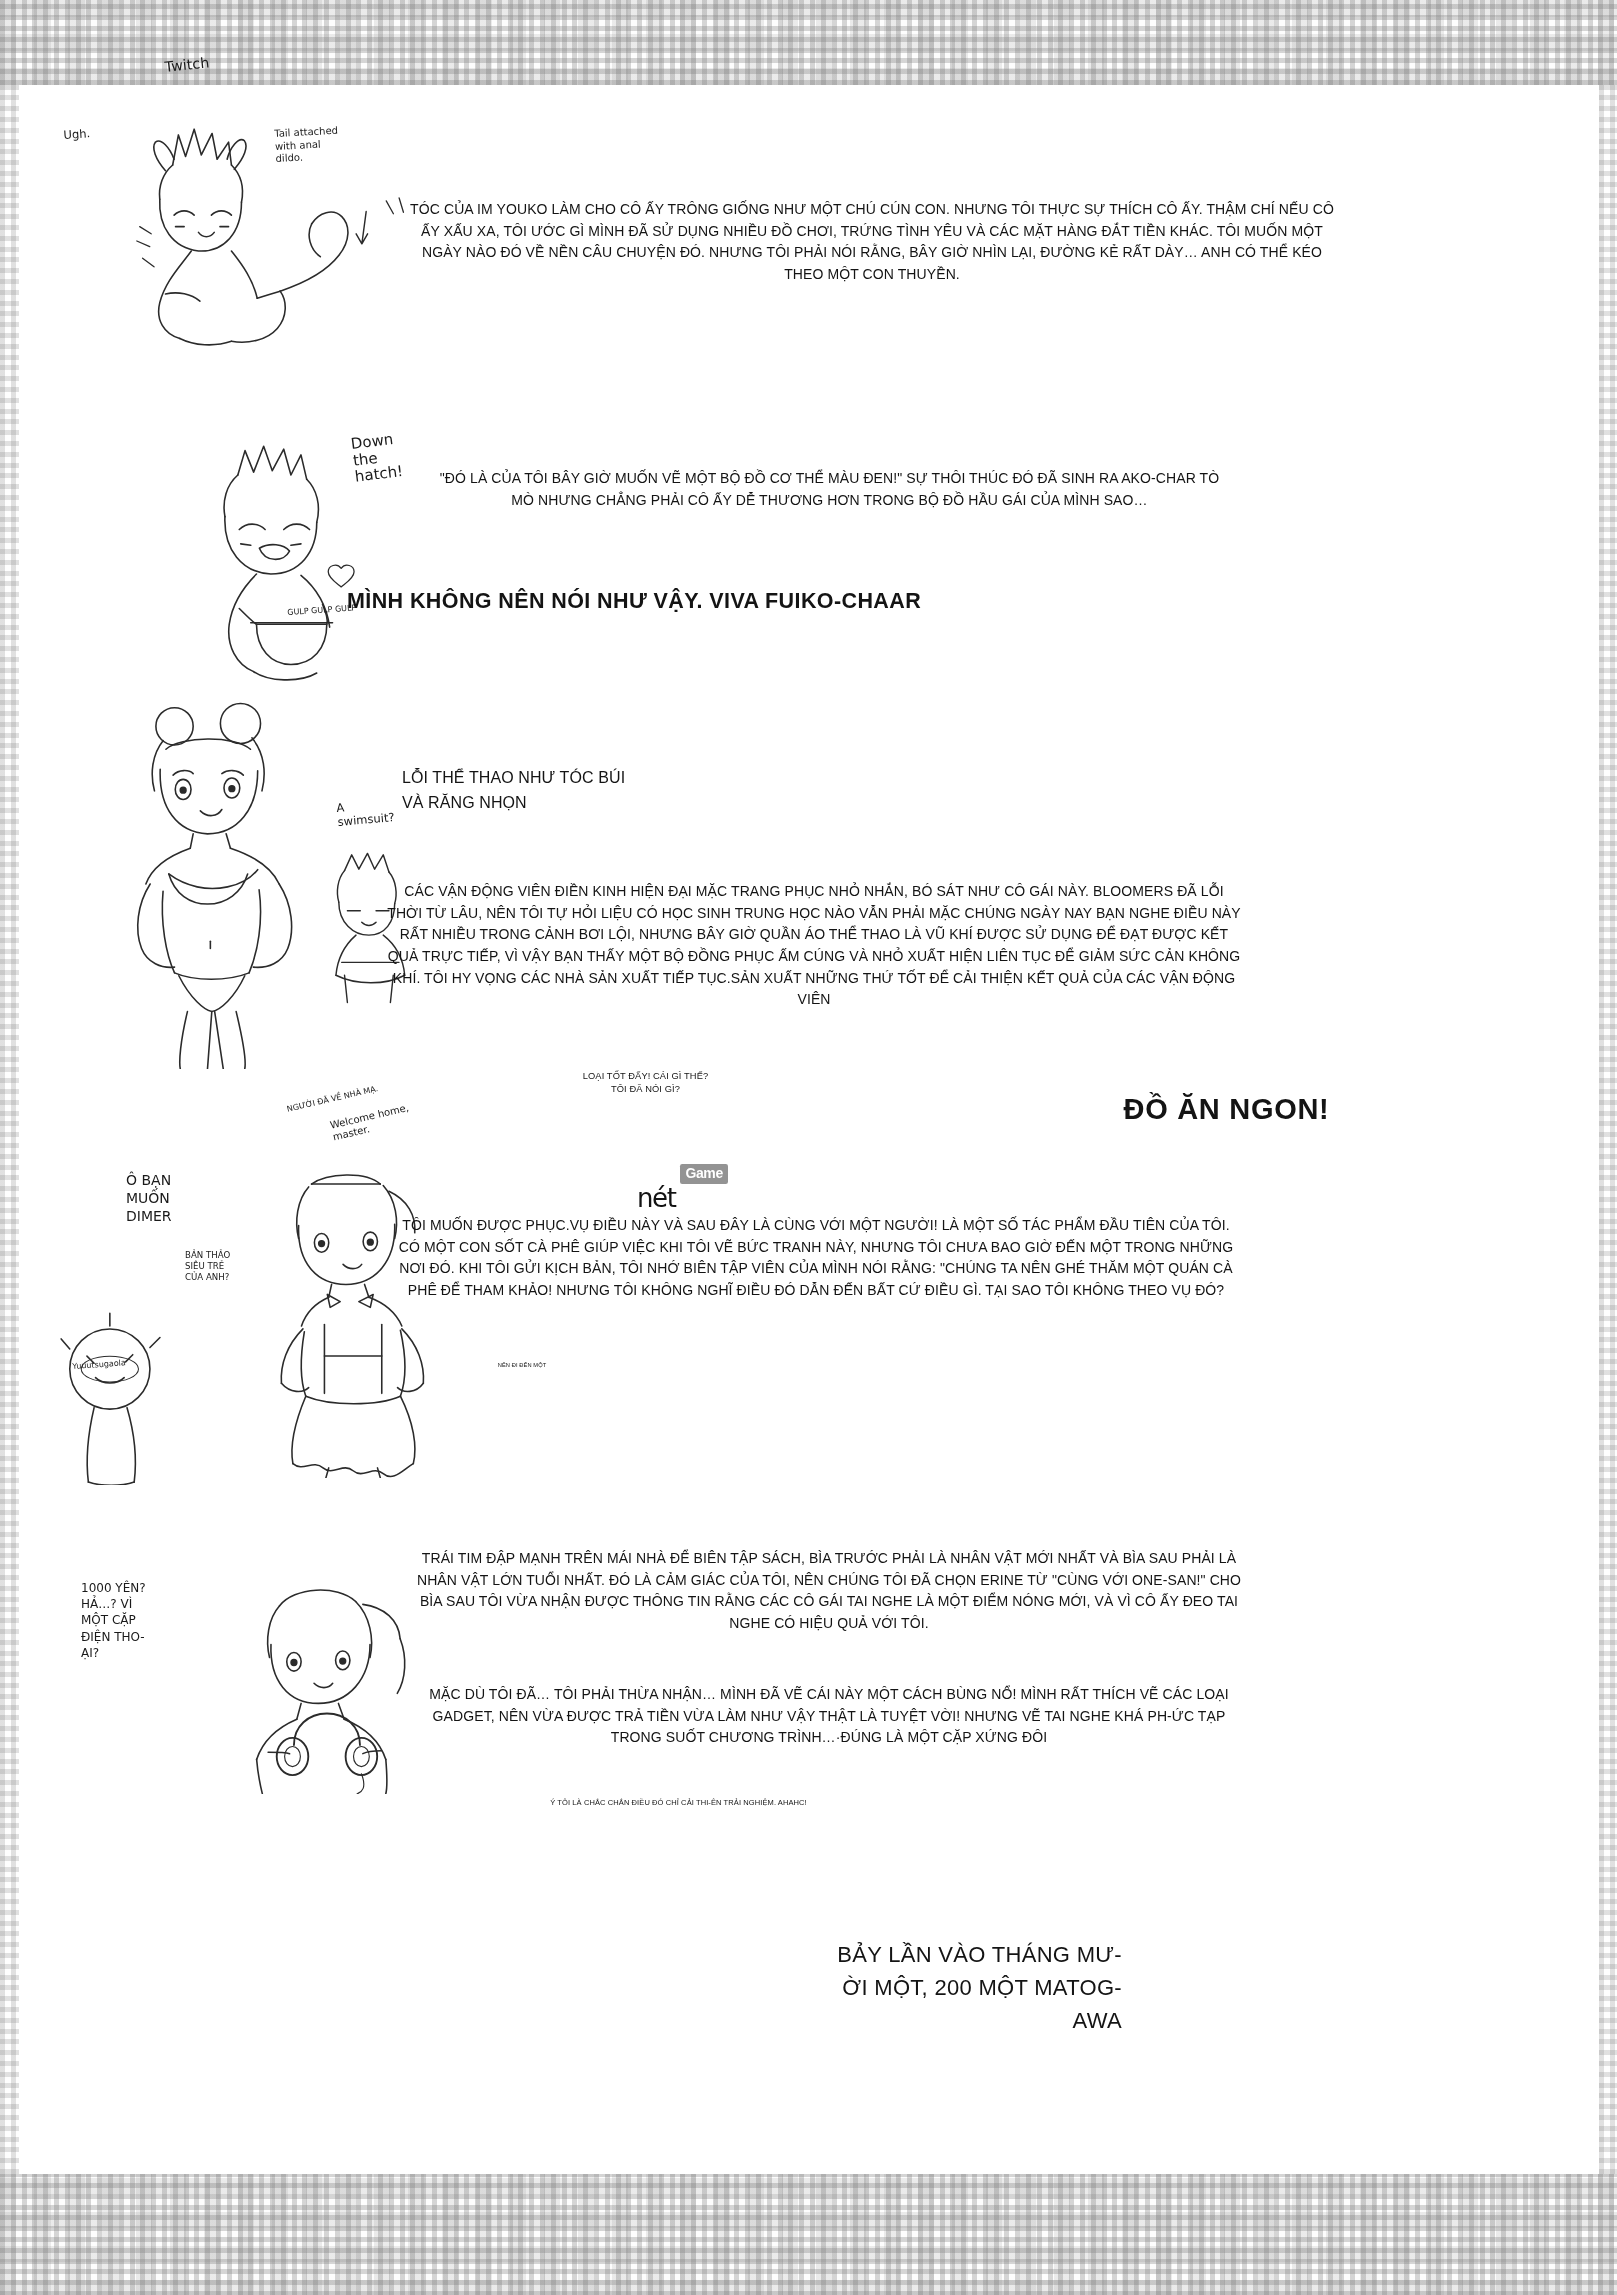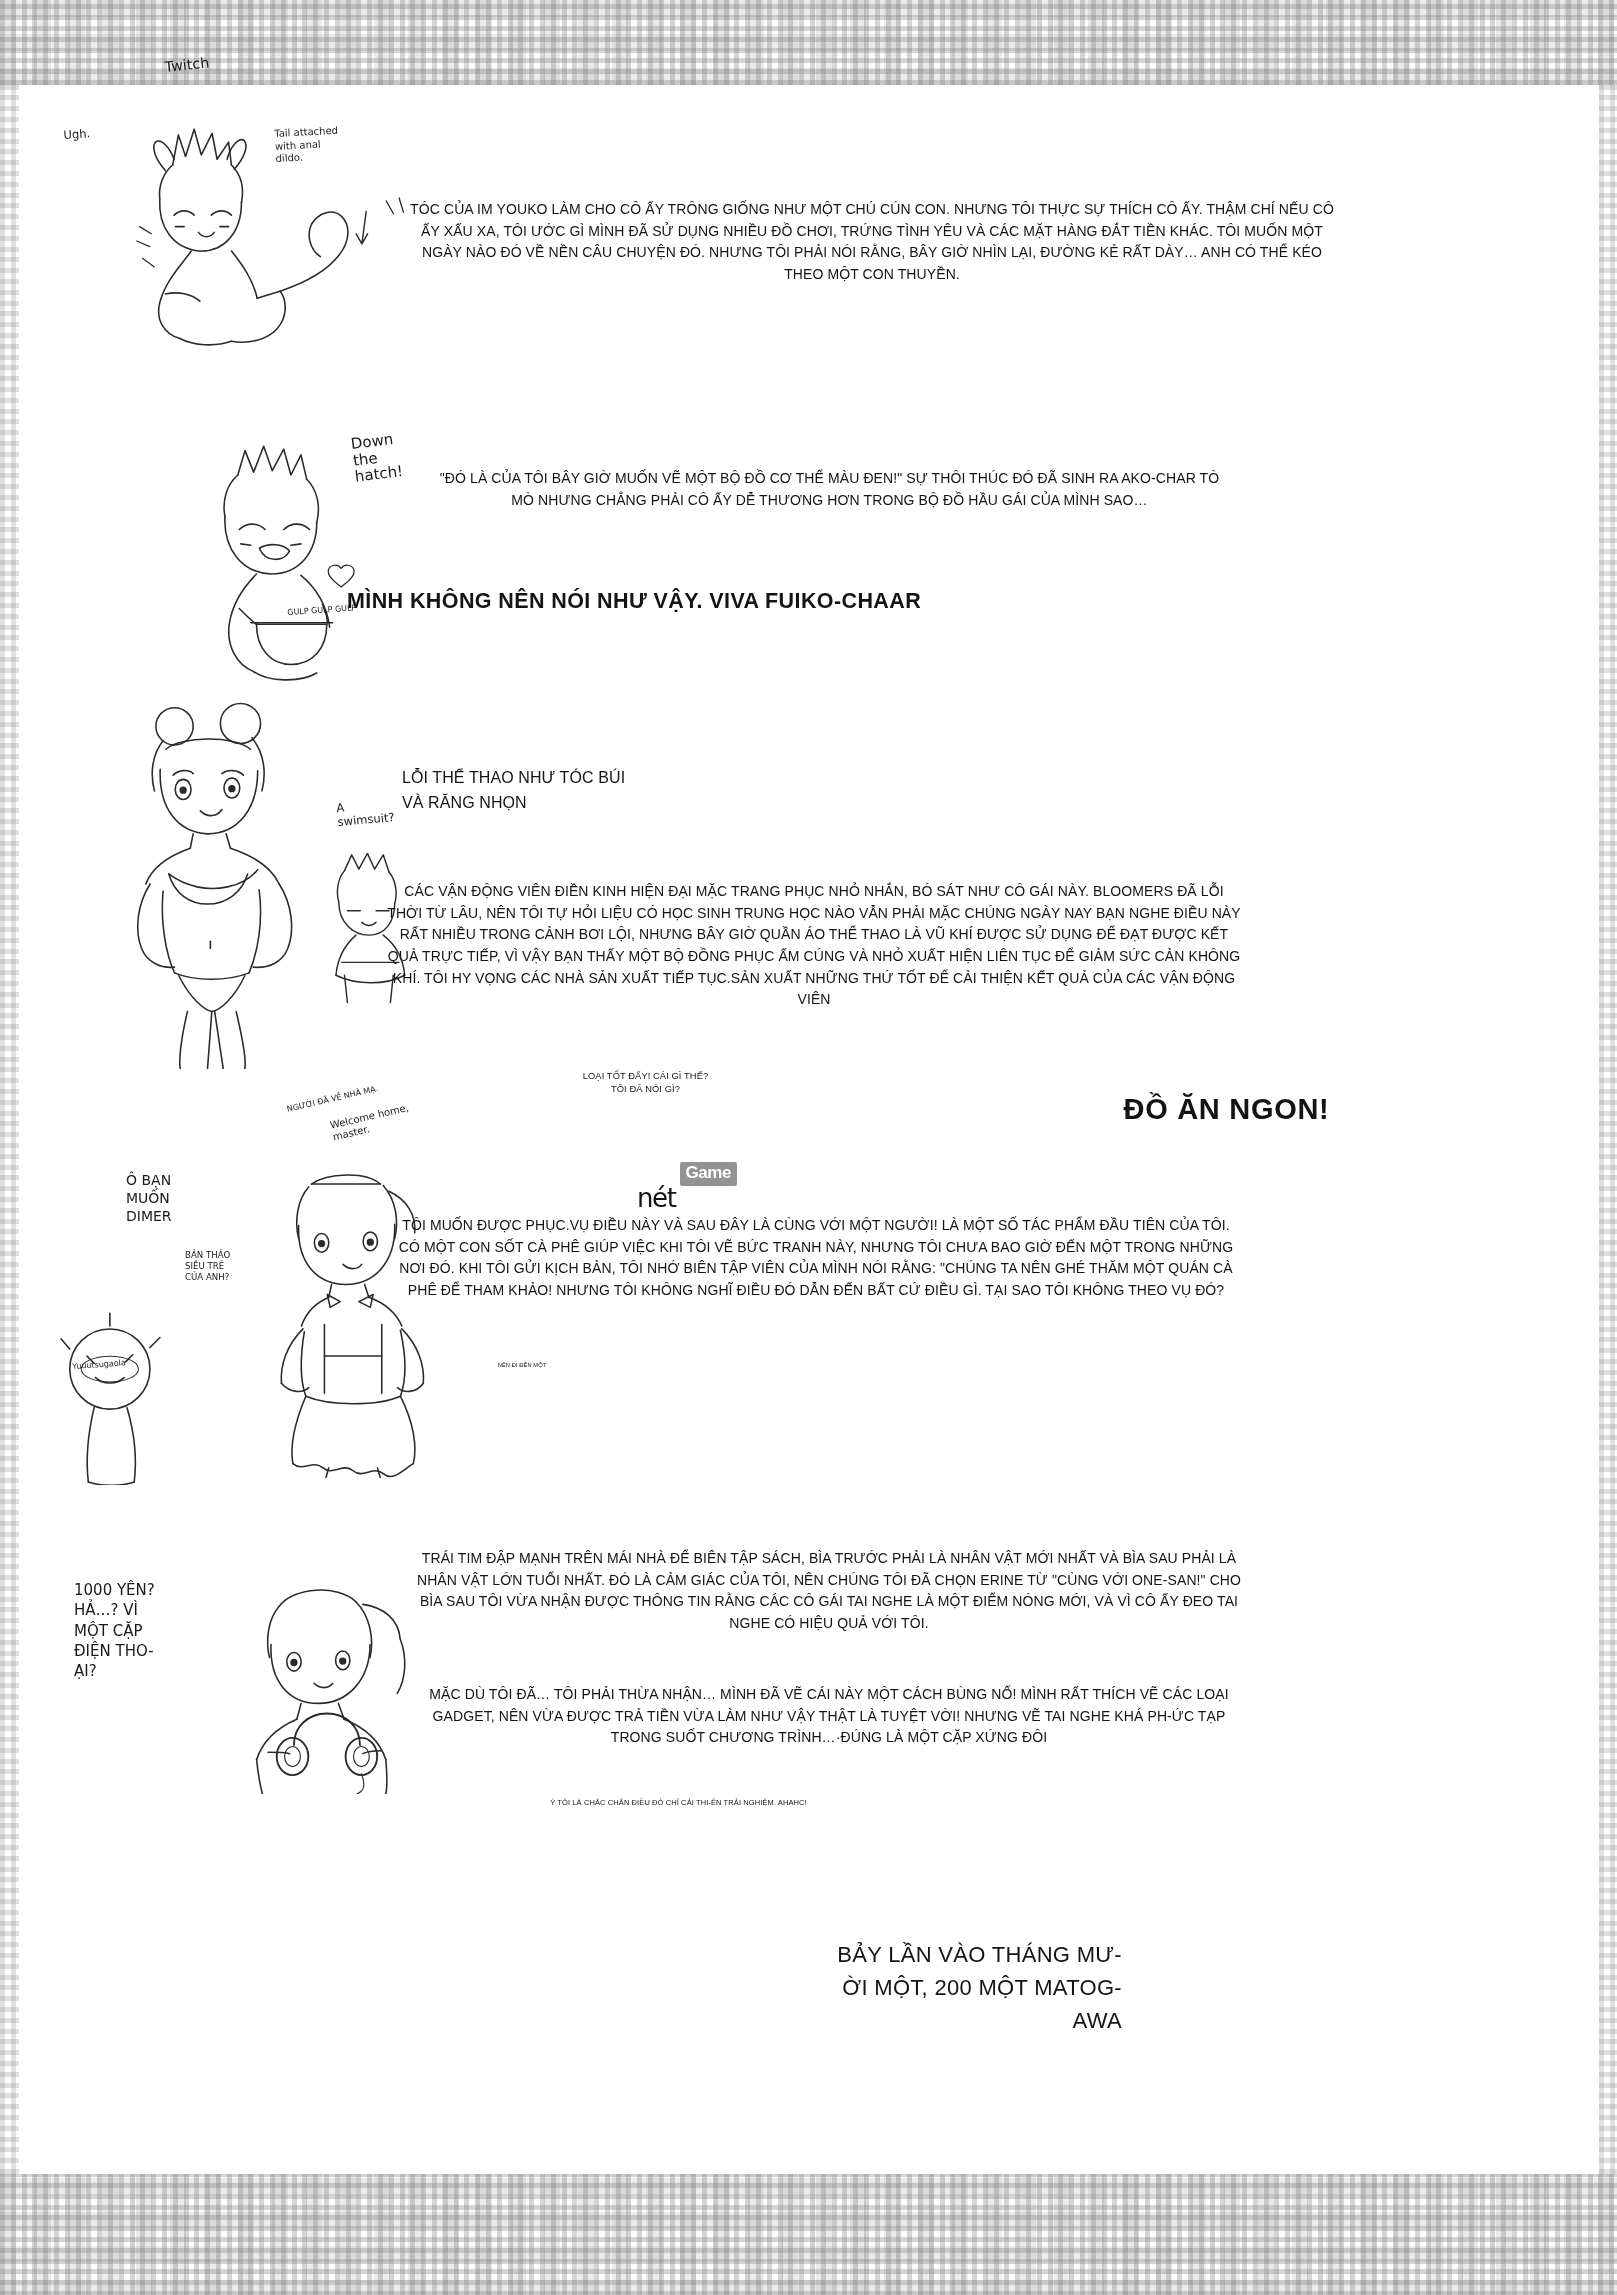--- a/index.html
+++ b/index.html
@@ -110,21 +110,21 @@
     font-weight: 400;
     font-size: 26px;
     color: #000000;
     letter-spacing: -1.4px;
     text-shadow: 0 0 1.4px rgba(255,255,255,0.9);
     margin-top: 47px;
   }
   .wm-box {
     background: #8a8a8a;
     color: #ffffff;
-    font-size: 17px;
+    font-size: 14px;
     font-weight: 700;
     padding: 1.4px 5.7px 2.9px 5.7px;
     border-radius: 2.2px;
     letter-spacing: -0.4px;
   }
 
   
   .credit {
     position: absolute;
     font-size: 22px;
@@ -438,21 +438,21 @@
         <ellipse cx="204" cy="268" rx="11" ry="14" stroke-width="1.6"></ellipse>
 
         <path d="M74 262 C90 262 98 262 104 264"></path>
         <path d="M232 260 C216 260 210 262 206 264"></path>
 
         <path d="M204 292 C212 312 204 318 198 320" stroke-width="1.6"></path>
       </g>
     </svg>
   </div>
 
-  <div class="hand sm" style="left:74px; top:1580px; font-size:15px; white-space:pre; line-height:1.35;">1000 YÊN?
+  <div class="hand sm" style="left:81px; top:1580px; font-size:12px; white-space:pre; line-height:1.35;">1000 YÊN?
 HẢ…? VÌ
 MỘT CẶP
 ĐIỆN THO-
 ẠI?</div>
 
   <div class="txt t-body" style="left:406px; top:1548px; width:846px;">TRÁI TIM ĐẬP MẠNH TRÊN MÁI NHÀ ĐỂ BIÊN TẬP SÁCH, BÌA TRƯỚC PHẢI LÀ NHÂN VẬT MỚI NHẤT VÀ BÌA SAU PHẢI LÀ NHÂN VẬT LỚN TUỔI NHẤT. ĐÓ LÀ CẢM GIÁC CỦA TÔI, NÊN CHÚNG TÔI ĐÃ CHỌN ERINE TỪ "CÙNG VỚI ONE-SAN!" CHO BÌA SAU TÔI VỪA NHẬN ĐƯỢC THÔNG TIN RẰNG CÁC CÔ GÁI TAI NGHE LÀ MỘT ĐIỂM NÓNG MỚI, VÀ VÌ CÔ ẤY ĐEO TAI NGHE CÓ HIỆU QUẢ VỚI TÔI.</div>
 
   <div class="txt t-body" style="left:406px; top:1684px; width:846px;">MẶC DÙ TÔI ĐÃ… TÔI PHẢI THỪA NHẬN… MÌNH ĐÃ VẼ CÁI NÀY MỘT CÁCH BÙNG NỔ! MÌNH RẤT THÍCH VẼ CÁC LOẠI GADGET, NÊN VỪA ĐƯỢC TRẢ TIỀN VỪA LÀM NHƯ VẬY THẬT LÀ TUYỆT VỜI! NHƯNG VẼ TAI NGHE KHÁ PH-ỨC TẠP TRONG SUỐT CHƯƠNG TRÌNH…·ĐÚNG LÀ MỘT CẶP XỨNG ĐÔI</div>
 
   <div class="txt t-tiny" style="left:542px; top:1798px; width:273px;">Ý TÔI LÀ CHẮC CHẮN ĐIỀU ĐÓ CHỈ CẢI THI-ÊN TRẢI NGHIỆM. AHAHC!</div>

